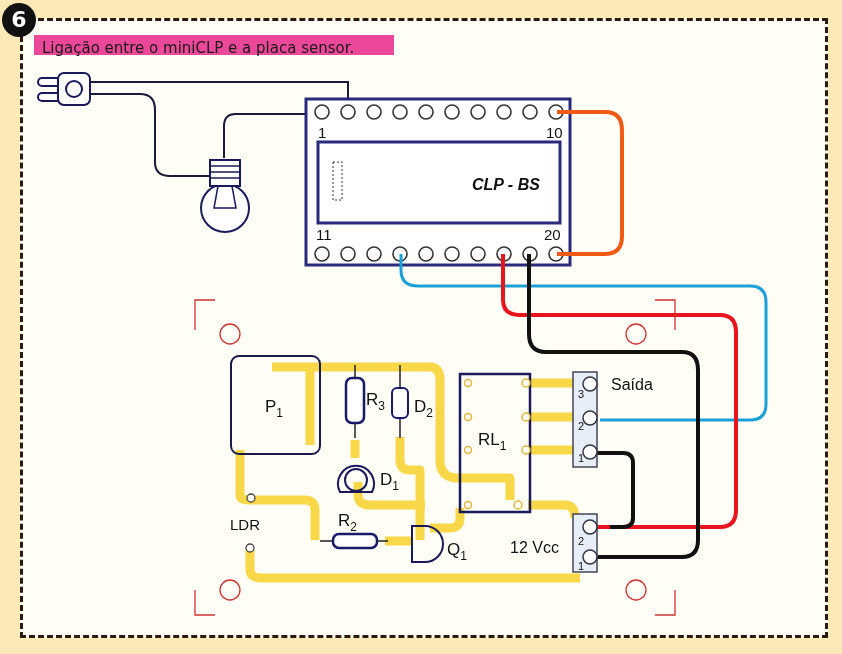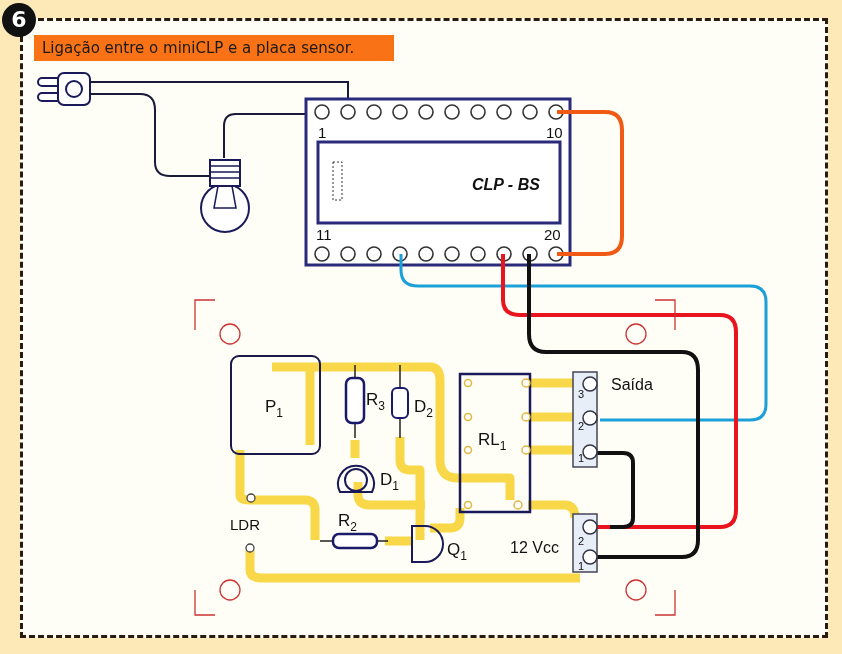--- a/index.html
+++ b/index.html
@@ -1,19 +1,19 @@
 <!DOCTYPE html>
 <html><head>
 <meta charset="utf-8">
 <style>
   html,body{margin:0;padding:0;}
   body{width:842px;height:654px;background:#fde8b8;position:relative;overflow:hidden;font-family:"Liberation Sans",sans-serif;}
   #panel{position:absolute;left:20px;top:18px;width:808px;height:620px;background:#fffef6;border:3px dashed #2a1a10;box-sizing:border-box;}
   #badge{position:absolute;left:2px;top:3px;width:34px;height:34px;border-radius:50%;background:#111;color:#fff;font:bold 22px "DejaVu Sans",sans-serif;text-align:center;line-height:34px;}
-  #caption{position:absolute;left:34px;top:35px;width:360px;height:26px;background:#f97316;color:#1a1a1a;font:15px "DejaVu Sans",sans-serif;line-height:26px;padding-left:8px;box-sizing:border-box;}
+  #caption{position:absolute;left:34px;top:35px;width:360px;height:20px;background:#ec4899;color:#1a1a1a;font:15px "DejaVu Sans",sans-serif;line-height:26px;padding-left:8px;box-sizing:border-box;}
   svg{position:absolute;left:0;top:0;}
   .lbl{font-family:"Liberation Sans",sans-serif;fill:#111;}
 </style>
 </head>
 <body>
 
 <div id="panel"></div>
 <div id="badge">6</div>
 <div id="caption">Ligação entre o miniCLP e a placa sensor.</div>
 

